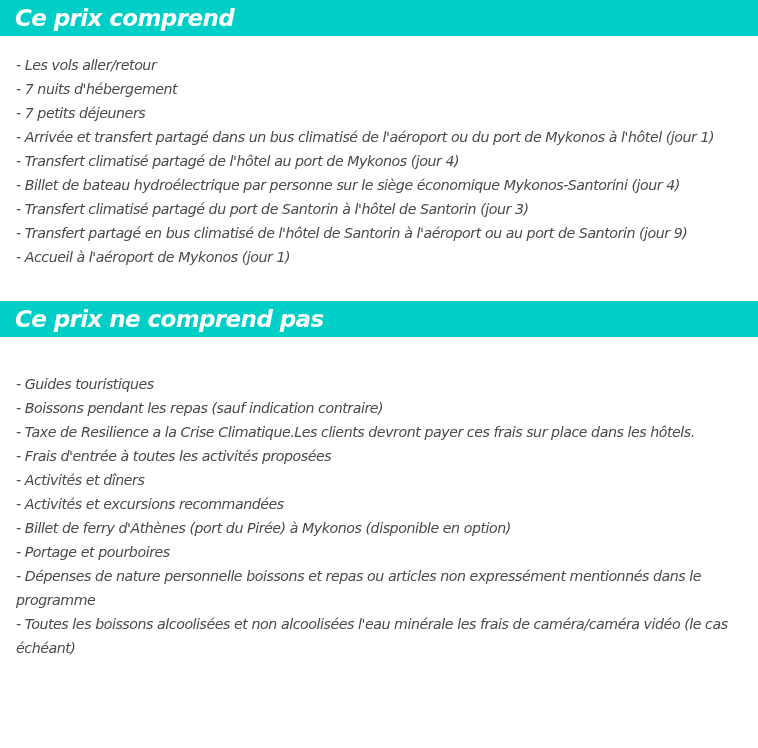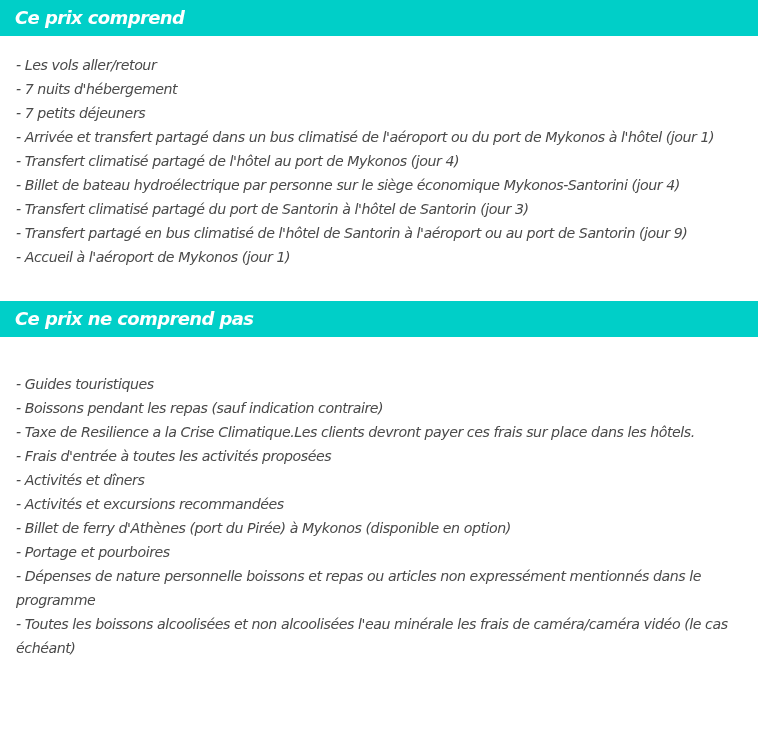--- a/index.html
+++ b/index.html
@@ -16,21 +16,21 @@
     }
     .section-header {
       position: absolute;
       left: 0;
       width: 758px;
       height: 36px;
       background: #00cfc8;
       color: #ffffff;
       font-style: italic;
       font-weight: bold;
-      font-size: 18px;
+      font-size: 23px;
       line-height: 36px;
       padding-left: 15px;
       box-sizing: border-box;
       letter-spacing: -0.6px;
     }
     .section-header.first { top: 0; }
     .section-header.second { top: 301px; }
     .list {
       position: absolute;
       left: 16px;

